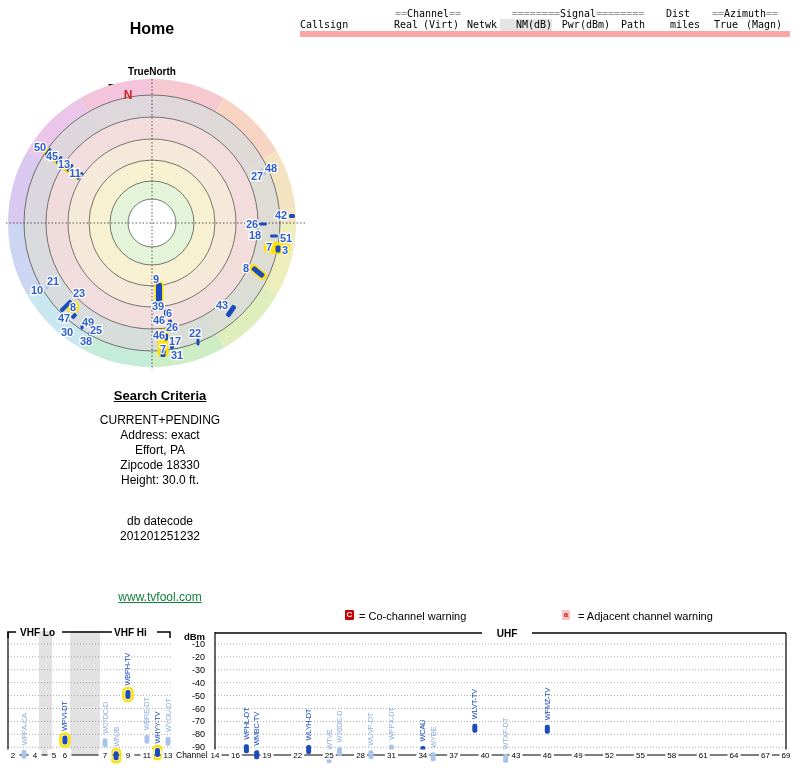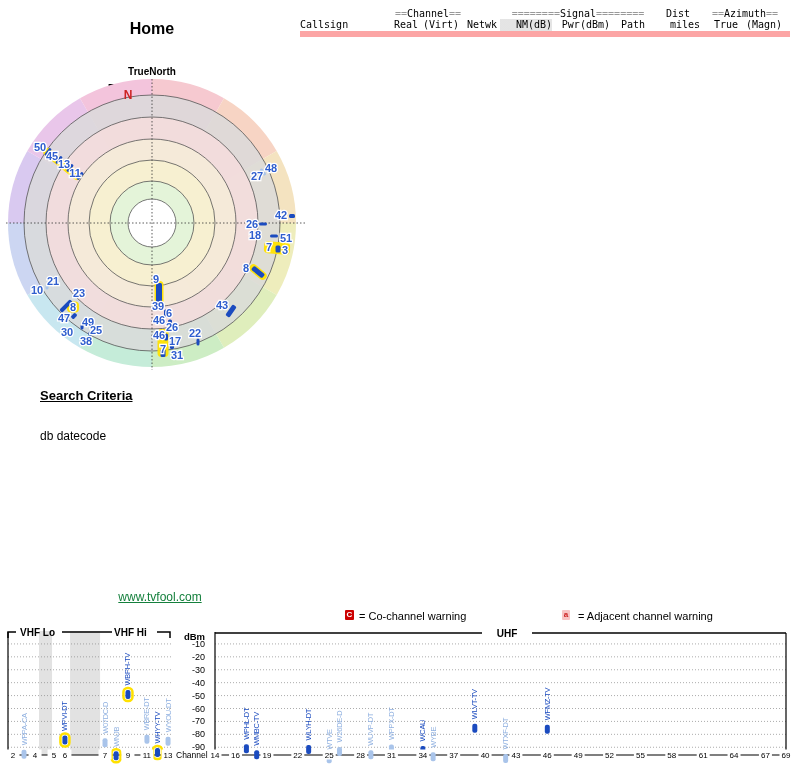--- a/index.html
+++ b/index.html
@@ -5,21 +5,21 @@
   html,body{margin:0;padding:0;background:#fff;}
   #page{position:relative;width:800px;height:768px;background:#fff;overflow:hidden;
         font-family:"Liberation Sans",sans-serif;}
   .abs{position:absolute;}
   
   .rtitle{width:304px;text-align:center;font-weight:bold;color:#000;}
   #radar-title{top:20px;font-size:16px;text-align:center;}
   #radar-subtitle{top:44px;font-size:16px;margin-top:38px;}
   #north-label{top:66px;font-size:10px;font-weight:bold;}
   
-  #criteria{left:40px;top:388px;width:240px;font-size:12px;color:#000;}
+  #criteria{left:40px;top:388px;width:240px;text-align:center;font-size:12px;color:#000;}
   #criteria .ctitle{font-weight:bold;font-size:13px;text-decoration:underline;margin-bottom:10px;}
   #criteria .cline{line-height:15px;}
   #criteria .dbblock{margin-top:26px;}
   #footer-link-wrap{left:0;top:590px;width:320px;text-align:center;font-size:12px;}
   #footer-link{color:#15803d;text-decoration:underline;cursor:pointer;}
   
   #tvtable{left:300px;top:8px;}
   table{border-collapse:collapse;table-layout:fixed;}
   td,th{padding:0;margin:0;white-space:nowrap;font-family:"DejaVu Sans Mono","Liberation Mono",monospace;
         font-size:10px;line-height:11.3px;font-weight:normal;}
@@ -136,22 +136,30 @@
       <text x="172" y="256" fill="#2f5ece" font-size="11" font-weight="bold" text-anchor="middle" stroke="#ffffff" stroke-width="2.5" paint-order="stroke">26</text>
       <text x="159" y="264" fill="#2f5ece" font-size="11" font-weight="bold" text-anchor="middle" stroke="#ffffff" stroke-width="2.5" paint-order="stroke">46</text>
       <text x="175" y="270" fill="#2f5ece" font-size="11" font-weight="bold" text-anchor="middle" stroke="#ffffff" stroke-width="2.5" paint-order="stroke">17</text>
       <text x="195" y="262" fill="#2f5ece" font-size="11" font-weight="bold" text-anchor="middle" stroke="#ffffff" stroke-width="2.5" paint-order="stroke">22</text>
       <text x="163" y="278" fill="#2f5ece" font-size="11" font-weight="bold" text-anchor="middle" stroke="#ffffff" stroke-width="2.5" paint-order="stroke">7</text>
       <text x="177" y="284" fill="#2f5ece" font-size="11" font-weight="bold" text-anchor="middle" stroke="#ffffff" stroke-width="2.5" paint-order="stroke">31</text>
     </svg>
 
   <div class="abs" id="criteria">
     <div class="ctitle">Search Criteria</div>
+    <div id="criteria-lines">
+        <div class="cline">CURRENT+PENDING</div>
+        <div class="cline">Address: exact</div>
+        <div class="cline">Effort, PA</div>
+        <div class="cline">Zipcode 18330</div>
+        <div class="cline">Height: 30.0 ft.</div>
+      </div>
     <div class="dbblock" id="db-lines">
         <div class="cline">db datecode</div>
+        <div class="cline">201201251232</div>
       </div>
   </div>
 
   <div class="abs" id="footer-link-wrap">
     <span id="footer-link">www.tvfool.com</span>
   </div>
 
   <div class="abs" id="tvtable">
     <table>
       <colgroup>

